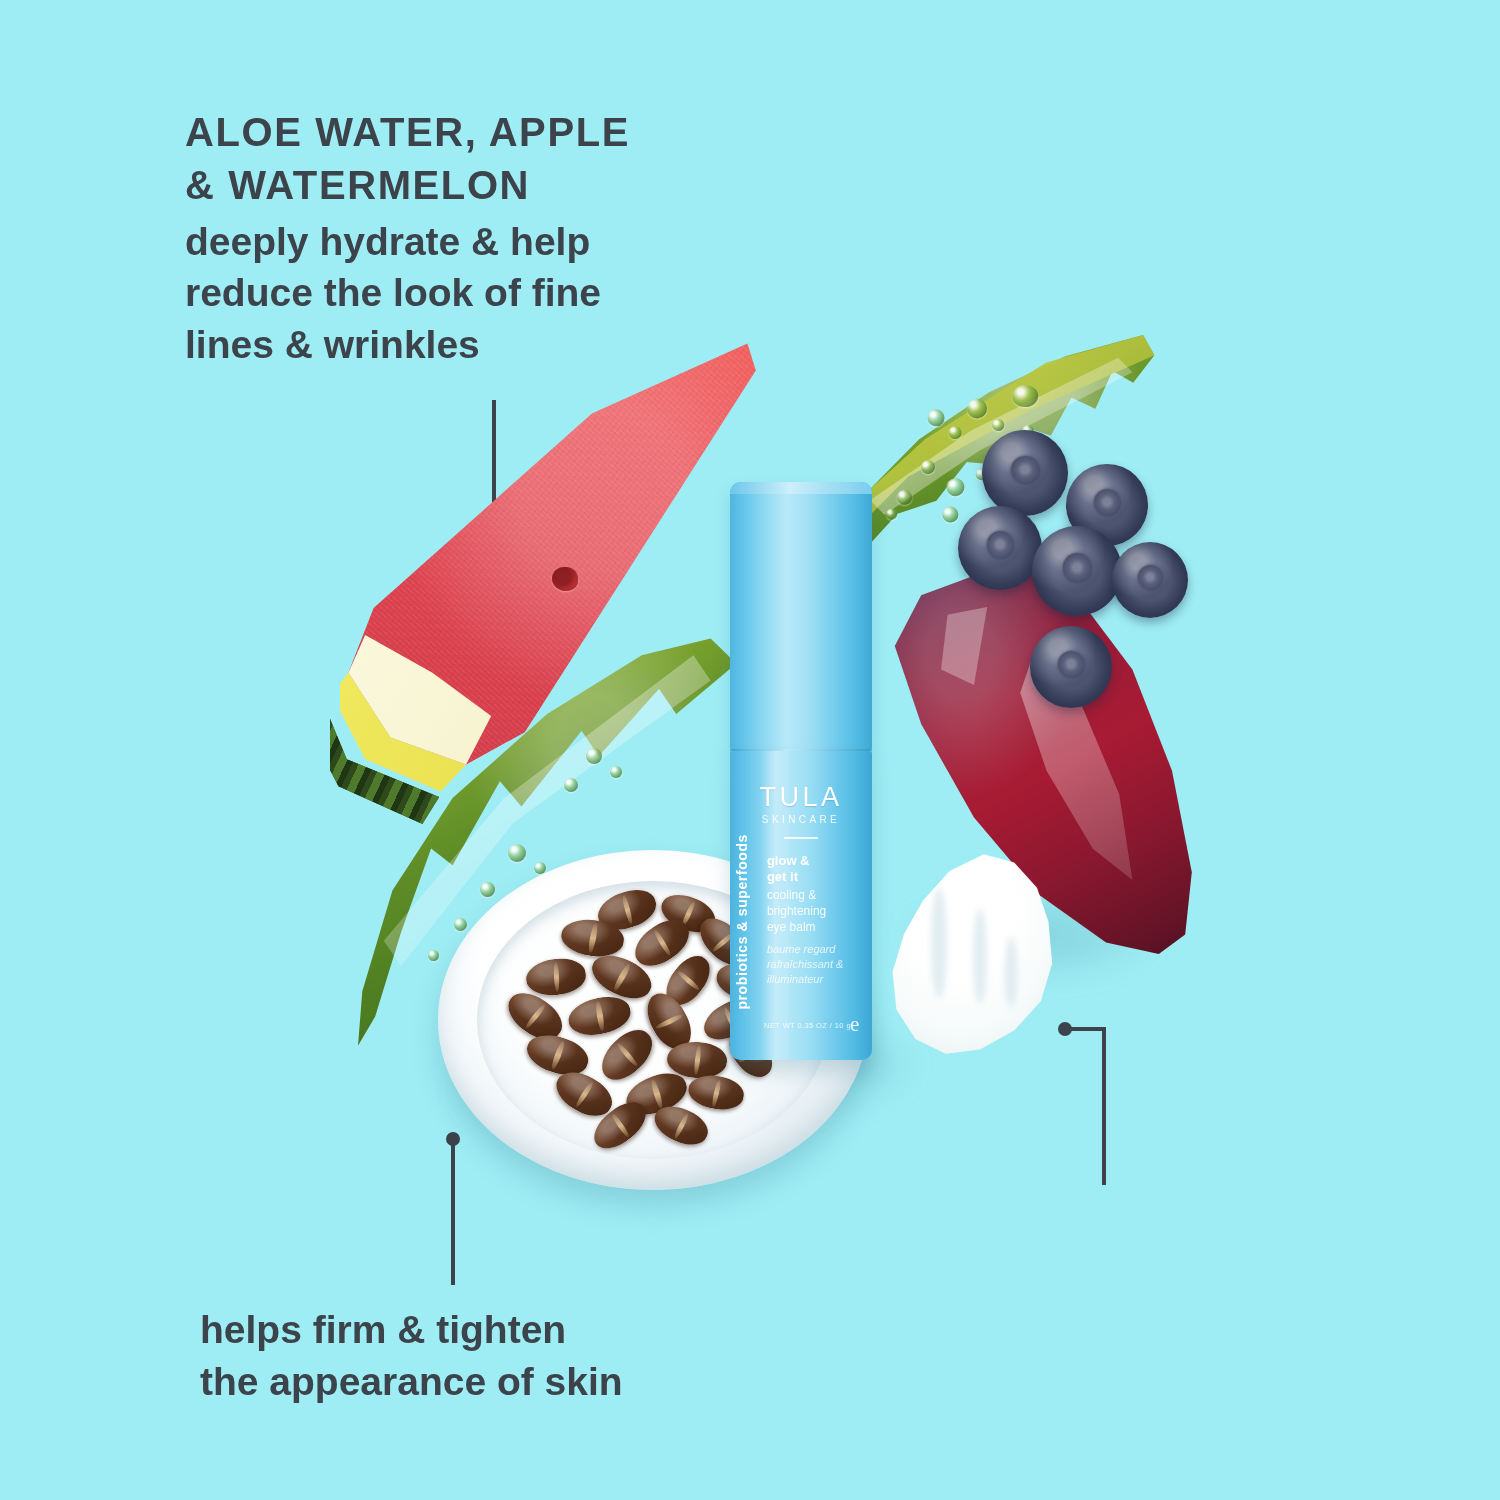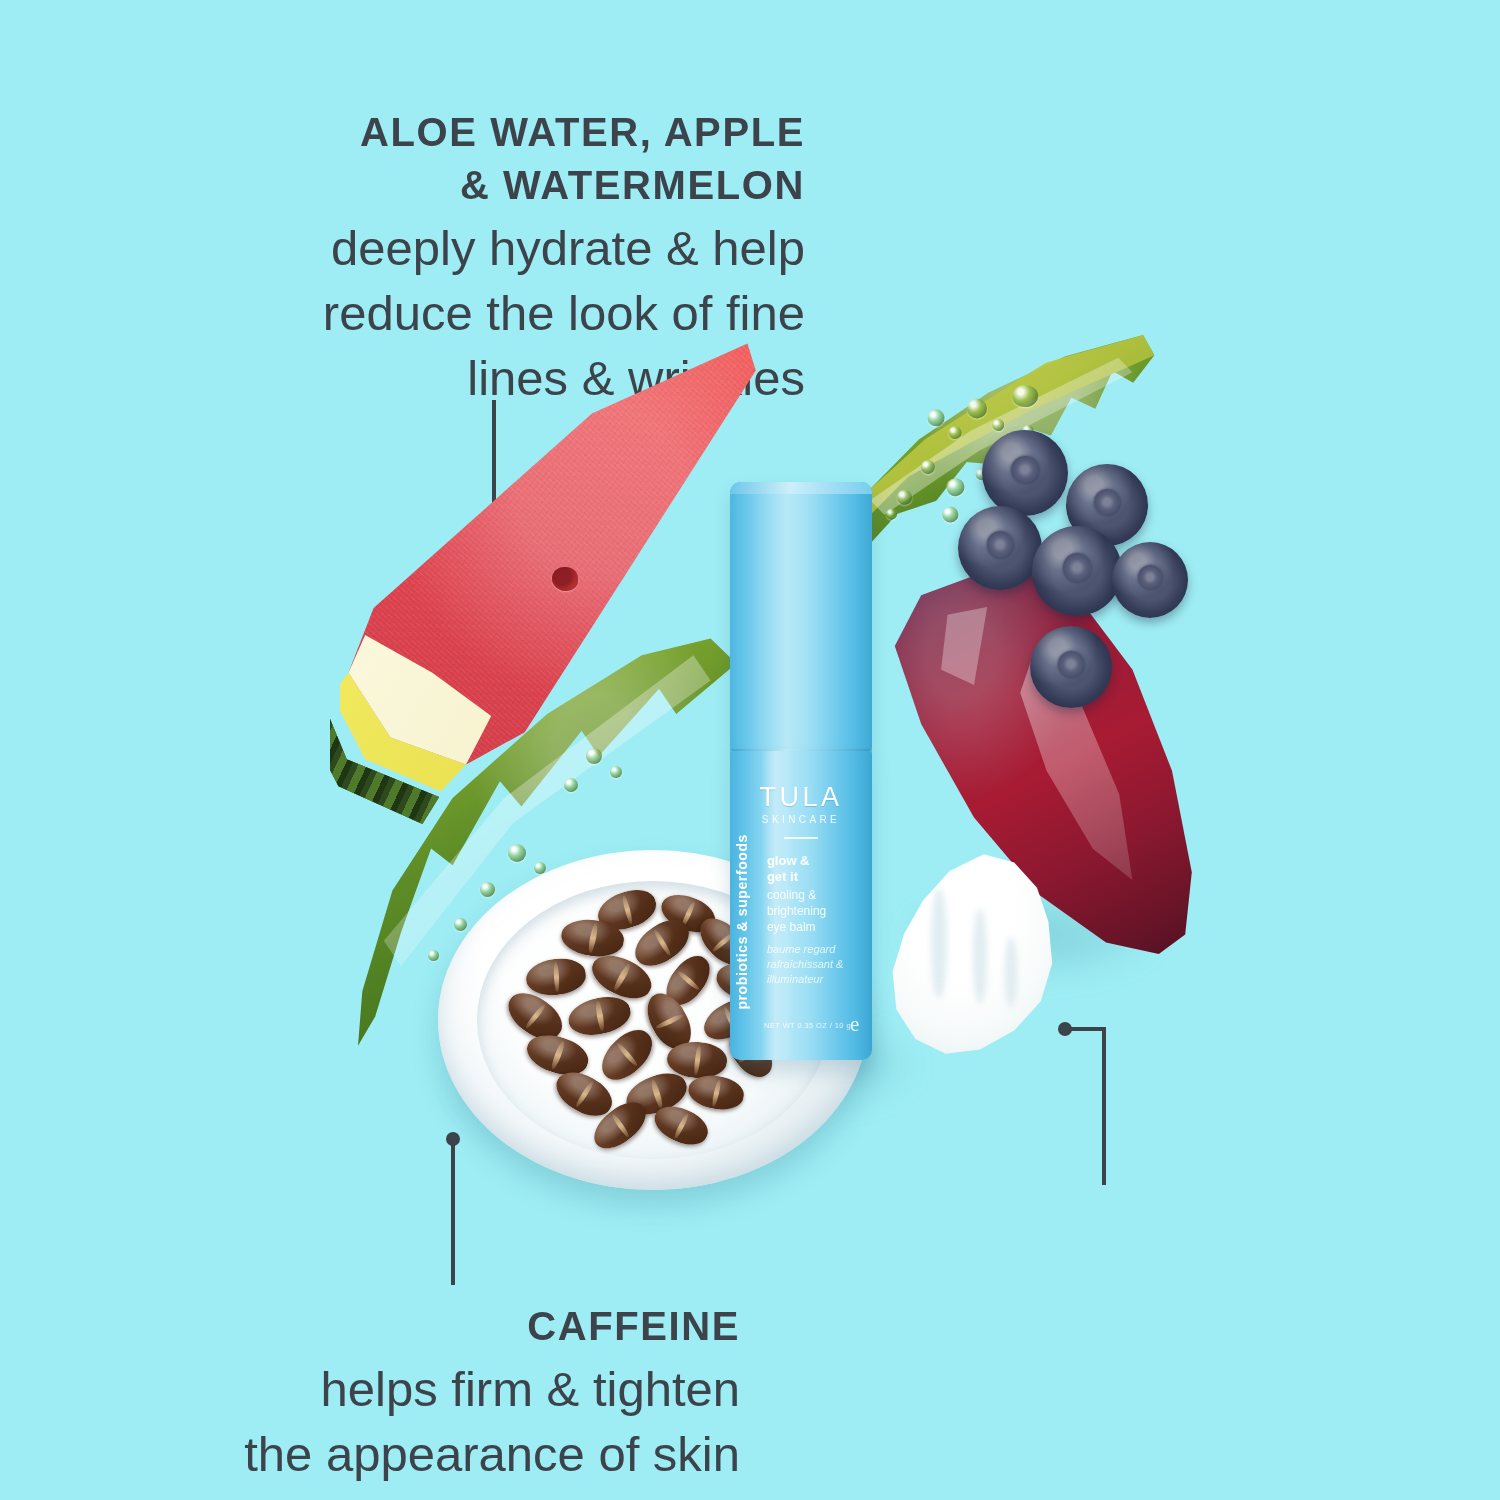--- a/index.html
+++ b/index.html
@@ -6,32 +6,32 @@
   html, body { width:1500px; height:1500px; }
   body {
     background:#9eedf4;
     font-family:"Liberation Sans", sans-serif;
     position:relative;
     overflow:hidden;
   }
   #stage { position:absolute; inset:0; }
 
   
-  .callout { position:absolute; text-align:right; color:#3c434b; }
+  .callout { position:absolute; text-align:left; color:#3c434b; }
   .callout .hd {
     font-weight:700;
     font-size:40px;
     letter-spacing:1.6px;
     line-height:1.32;
     color:#3c434b;
     white-space:pre-line;
   }
   .callout .bd {
-    font-weight:400;
-    font-size:49px;
+    font-weight:700;
+    font-size:39px;
     line-height:1.33;
     color:#3c434b;
     white-space:pre-line;
     margin-top:4px;
   }
 
   #callout-aloe   { left:185px;  top:106px;  width:620px; }
   #callout-caf    { left:200px;  top:1300px; width:540px; }
   #callout-prob   { left:812px;  top:1218px; width:600px; }
 
@@ -332,21 +332,20 @@
     <div class="bd">deeply hydrate &amp; help
 reduce the look of fine
 lines &amp; wrinkles</div>
   </div>
 
   <div class="lead-seg" style="left:492px; top:400px; width:4px; height:128px;"></div>
   <div class="lead-seg" style="left:492px; top:524px; width:52px; height:4px;"></div>
   <div class="lead-dot" style="left:539px; top:519px;"></div>
 
   <div class="callout" id="callout-caf">
-    <div class="hd">CAFFEINE</div>
     <div class="bd">helps firm &amp; tighten
 the appearance of skin</div>
   </div>
   <div class="lead-dot" style="left:446px; top:1132px;"></div>
   <div class="lead-seg" style="left:451px; top:1139px; width:4px; height:146px;"></div>
 
   <div class="callout" id="callout-prob">
   </div>
   <div class="lead-dot" style="left:1058px; top:1022px;"></div>
   <div class="lead-seg" style="left:1068px; top:1027px; width:38px; height:4px;"></div>

